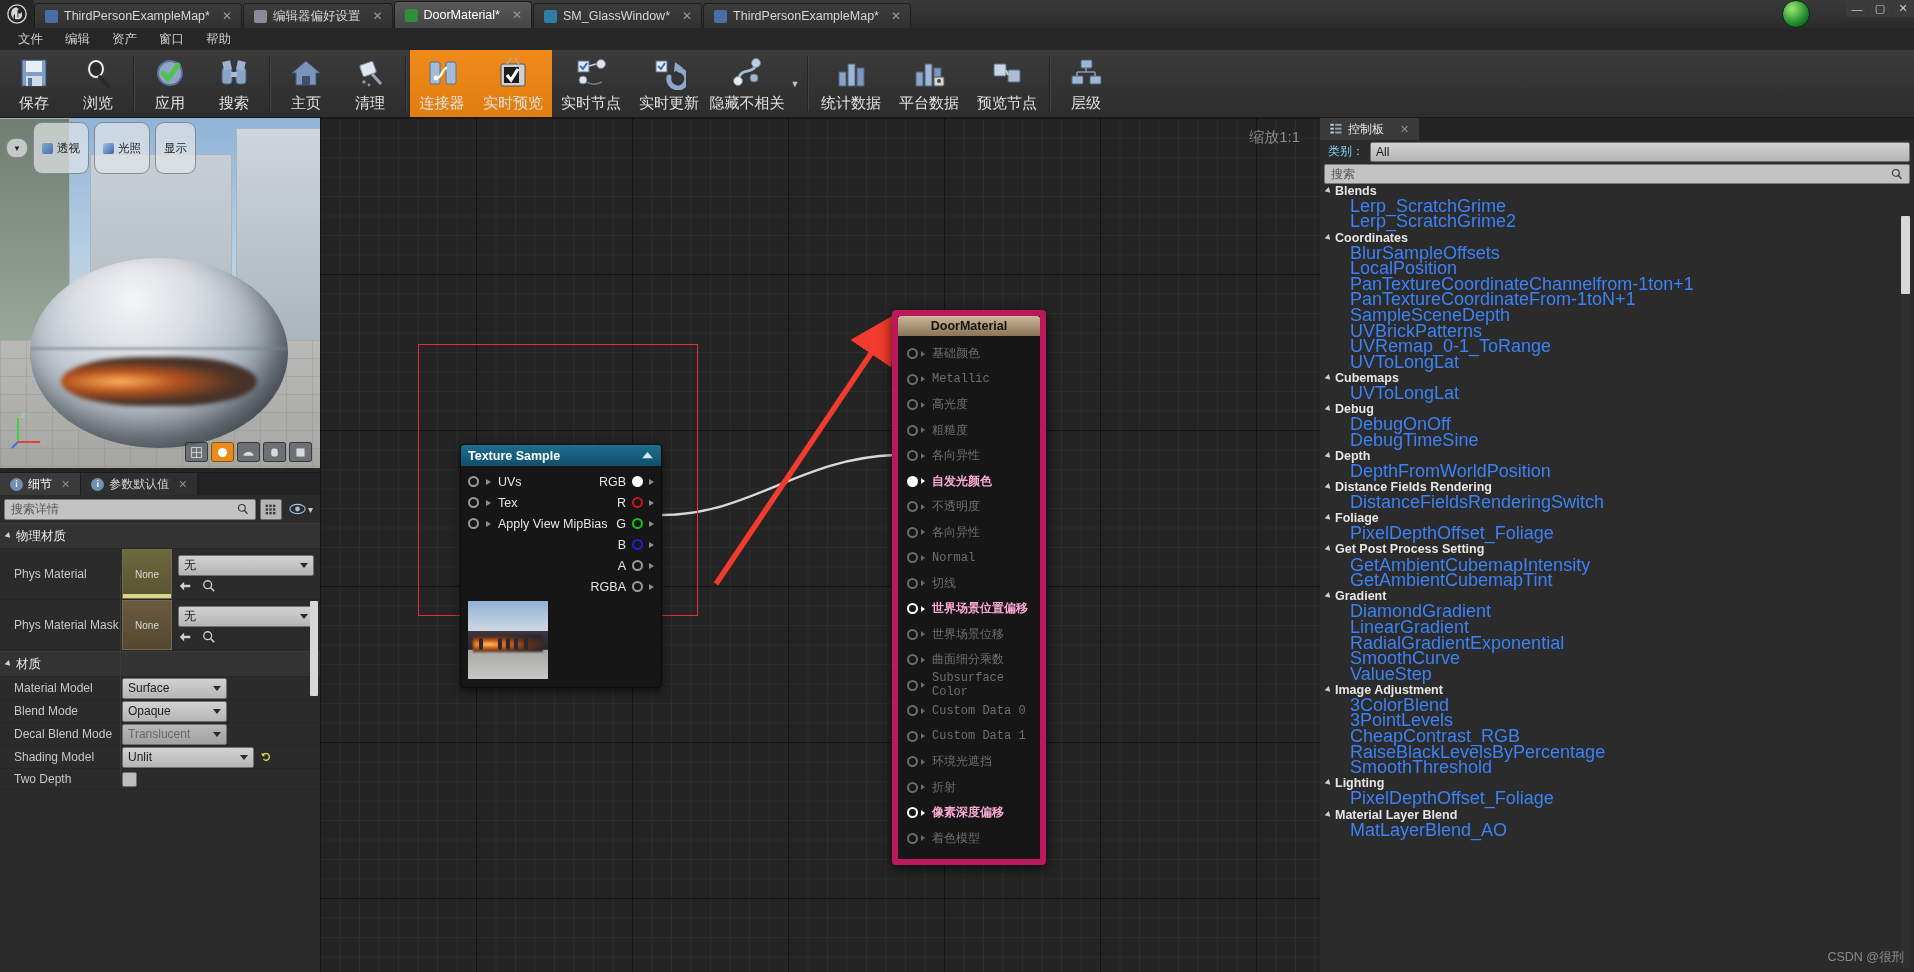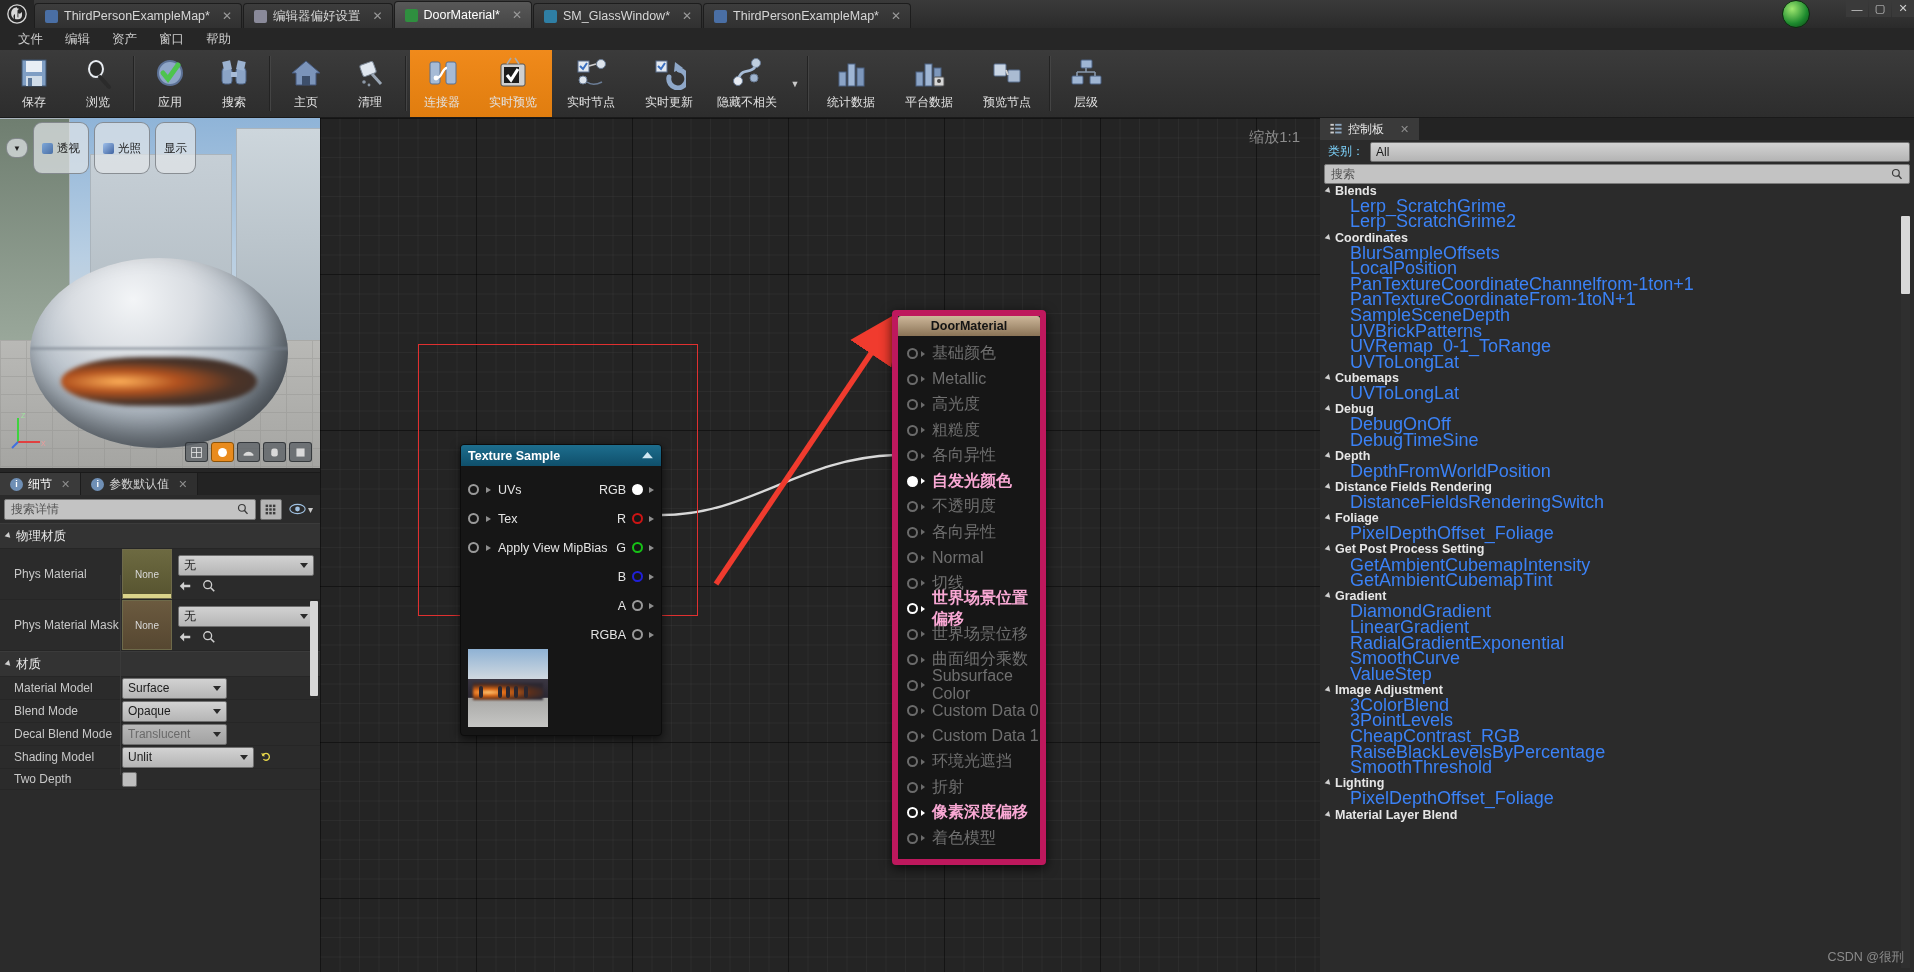--- a/index.html
+++ b/index.html
@@ -39,21 +39,21 @@
 
   
   .toolbar{position:absolute;left:0;top:50px;width:1914px;height:67px;
      background:linear-gradient(180deg,#3b3b3b 0%,#333333 55%,#2d2d2d 100%);
      border-bottom:1px solid #1a1a1a;display:flex;align-items:stretch;padding-left:2px;}
   .tbslot{width:64px;display:flex;flex-direction:column;align-items:center;justify-content:flex-start;
      padding-top:5px;cursor:pointer;position:relative;}
   .tbslot.hl{background:linear-gradient(180deg,#f08a1b 0%,#e07d0f 100%);}
   .tbico{width:36px;height:36px;display:flex;align-items:center;justify-content:center;}
   .tbico svg{width:34px;height:34px;}
-  .tblabel{font-size:12px;color:#e2e2e2;margin-top:3px;white-space:nowrap;}
+  .tblabel{font-size:15px;color:#e2e2e2;margin-top:3px;white-space:nowrap;}
   .tbsep{width:1px;margin:6px 3px;background:#232323;border-right:1px solid #444;}
   .tbcaret{display:flex;align-items:center;justify-content:center;width:18px;color:#c9c9c9;font-size:9px;}
   .tb-wide{width:78px;}
 
   
   .viewport{position:absolute;left:0;top:118px;width:320px;height:350px;overflow:hidden;
      background:linear-gradient(180deg,#8fb4d8 0%,#b9cfe3 40%,#cfd6db 62%,#9a9a98 63%,#b6b6b4 100%);}
   .vp-sky{position:absolute;inset:0;}
   .vp-bld{position:absolute;background:#c9d2d8;border:1px solid #aab4bc;}
   .vp-floor{position:absolute;left:0;top:222px;width:320px;height:128px;
@@ -132,21 +132,21 @@
 
   
   .node-ts{position:absolute;left:140px;top:326px;width:200px;
      background:#161616;border:1px solid #0c0c0c;border-radius:4px;
      box-shadow:0 3px 10px rgba(0,0,0,.65);}
   .node-ts .hdr{height:21px;border-radius:3px 3px 0 0;
      background:linear-gradient(180deg,#1d6e8e 0%,#0f4f6b 100%);
      display:flex;align-items:center;padding:0 7px;justify-content:space-between;}
   .node-ts .hdr span{font-size:12.5px;color:#fff;font-weight:bold;}
   .node-ts .body{padding:5px 0 8px 0;position:relative;}
-  .pinrow{height:21px;display:flex;align-items:center;padding:0 7px;justify-content:space-between;margin-top:8px;}
+  .pinrow{height:21px;display:flex;align-items:center;padding:0 7px;justify-content:space-between;}
   .pin-in{display:flex;align-items:center;gap:7px;}
   .pin-out{display:flex;align-items:center;gap:6px;margin-left:auto;}
   .pin{width:11px;height:11px;border-radius:50%;border:2px solid #9a9a9a;box-sizing:border-box;}
   .pin.f{background:#fff;border-color:#fff;}
   .pin.r{border-color:#cc1414;}
   .pin.g{border-color:#16c116;}
   .pin.b{border-color:#2020d8;}
   .pinarrow{width:0;height:0;border-left:5px solid #8e8e8e;border-top:3.5px solid transparent;
      border-bottom:3.5px solid transparent;}
   .pintxt{font-size:12.5px;color:#e4e4e4;}
@@ -163,21 +163,21 @@
      background:linear-gradient(180deg,#cdb79a 0%,#8a7356 100%);
      display:flex;align-items:center;justify-content:center;}
   .node-dm .hdr span{font-size:12.5px;color:#141414;font-weight:bold;}
   .node-dm .body{padding:5px 0 8px 0;}
   .dmrow{height:25.5px;display:flex;align-items:center;gap:7px;padding-left:9px;}
   .dmpin{width:11px;height:11px;border-radius:50%;border:2px solid #6b6b6b;box-sizing:border-box;flex:none;}
   .dmpin.on{border-color:#fff;}
   .dmpin.fill{background:#fff;border-color:#fff;}
   .dmar{width:0;height:0;border-left:4px solid #6b6b6b;border-top:3px solid transparent;
      border-bottom:3px solid transparent;margin-left:-4px;}
-  .dmtxt{font-size:16px;color:#6f6f6f;}
+  .dmtxt{font-size:12px;color:#6f6f6f;font-family:Liberation Mono, monospace;}
   .dmrow.act .dmtxt{color:#f9a8d4;font-weight:bold;}
   .dmrow.act .dmar{border-left-color:#fff;}
 
   .selbox{position:absolute;left:98px;top:226px;width:278px;height:270px;border:1px solid #e03030;}
   svg.wires{position:absolute;left:0;top:0;width:1000px;height:854px;pointer-events:none;}
 
   
   .palette{position:absolute;left:1320px;top:118px;width:594px;height:854px;background:#2b2b2b;}
   .ptabbar{height:22px;display:flex;background:#232323;}
   .ptab{display:flex;align-items:center;gap:6px;padding:0 10px;height:22px;background:#3a3a3a;
@@ -953,19 +953,20 @@
         <div class="pitem">SmoothThreshold</div>
         <div class="pgroup">
           <span class="tri"></span>
           <span class="gt">Lighting</span>
         </div>
         <div class="pitem">PixelDepthOffset_Foliage</div>
         <div class="pgroup">
           <span class="tri"></span>
           <span class="gt">Material Layer Blend</span>
         </div>
+        <div class="pitem">MatLayerBlend_AO</div>
       </div>
     <div class="pscrolltrack"></div>
     <div class="pscroll"></div>
     <div class="watermark">CSDN @很刑</div>
   </div>
 
 </div>
 
 </body></html>

